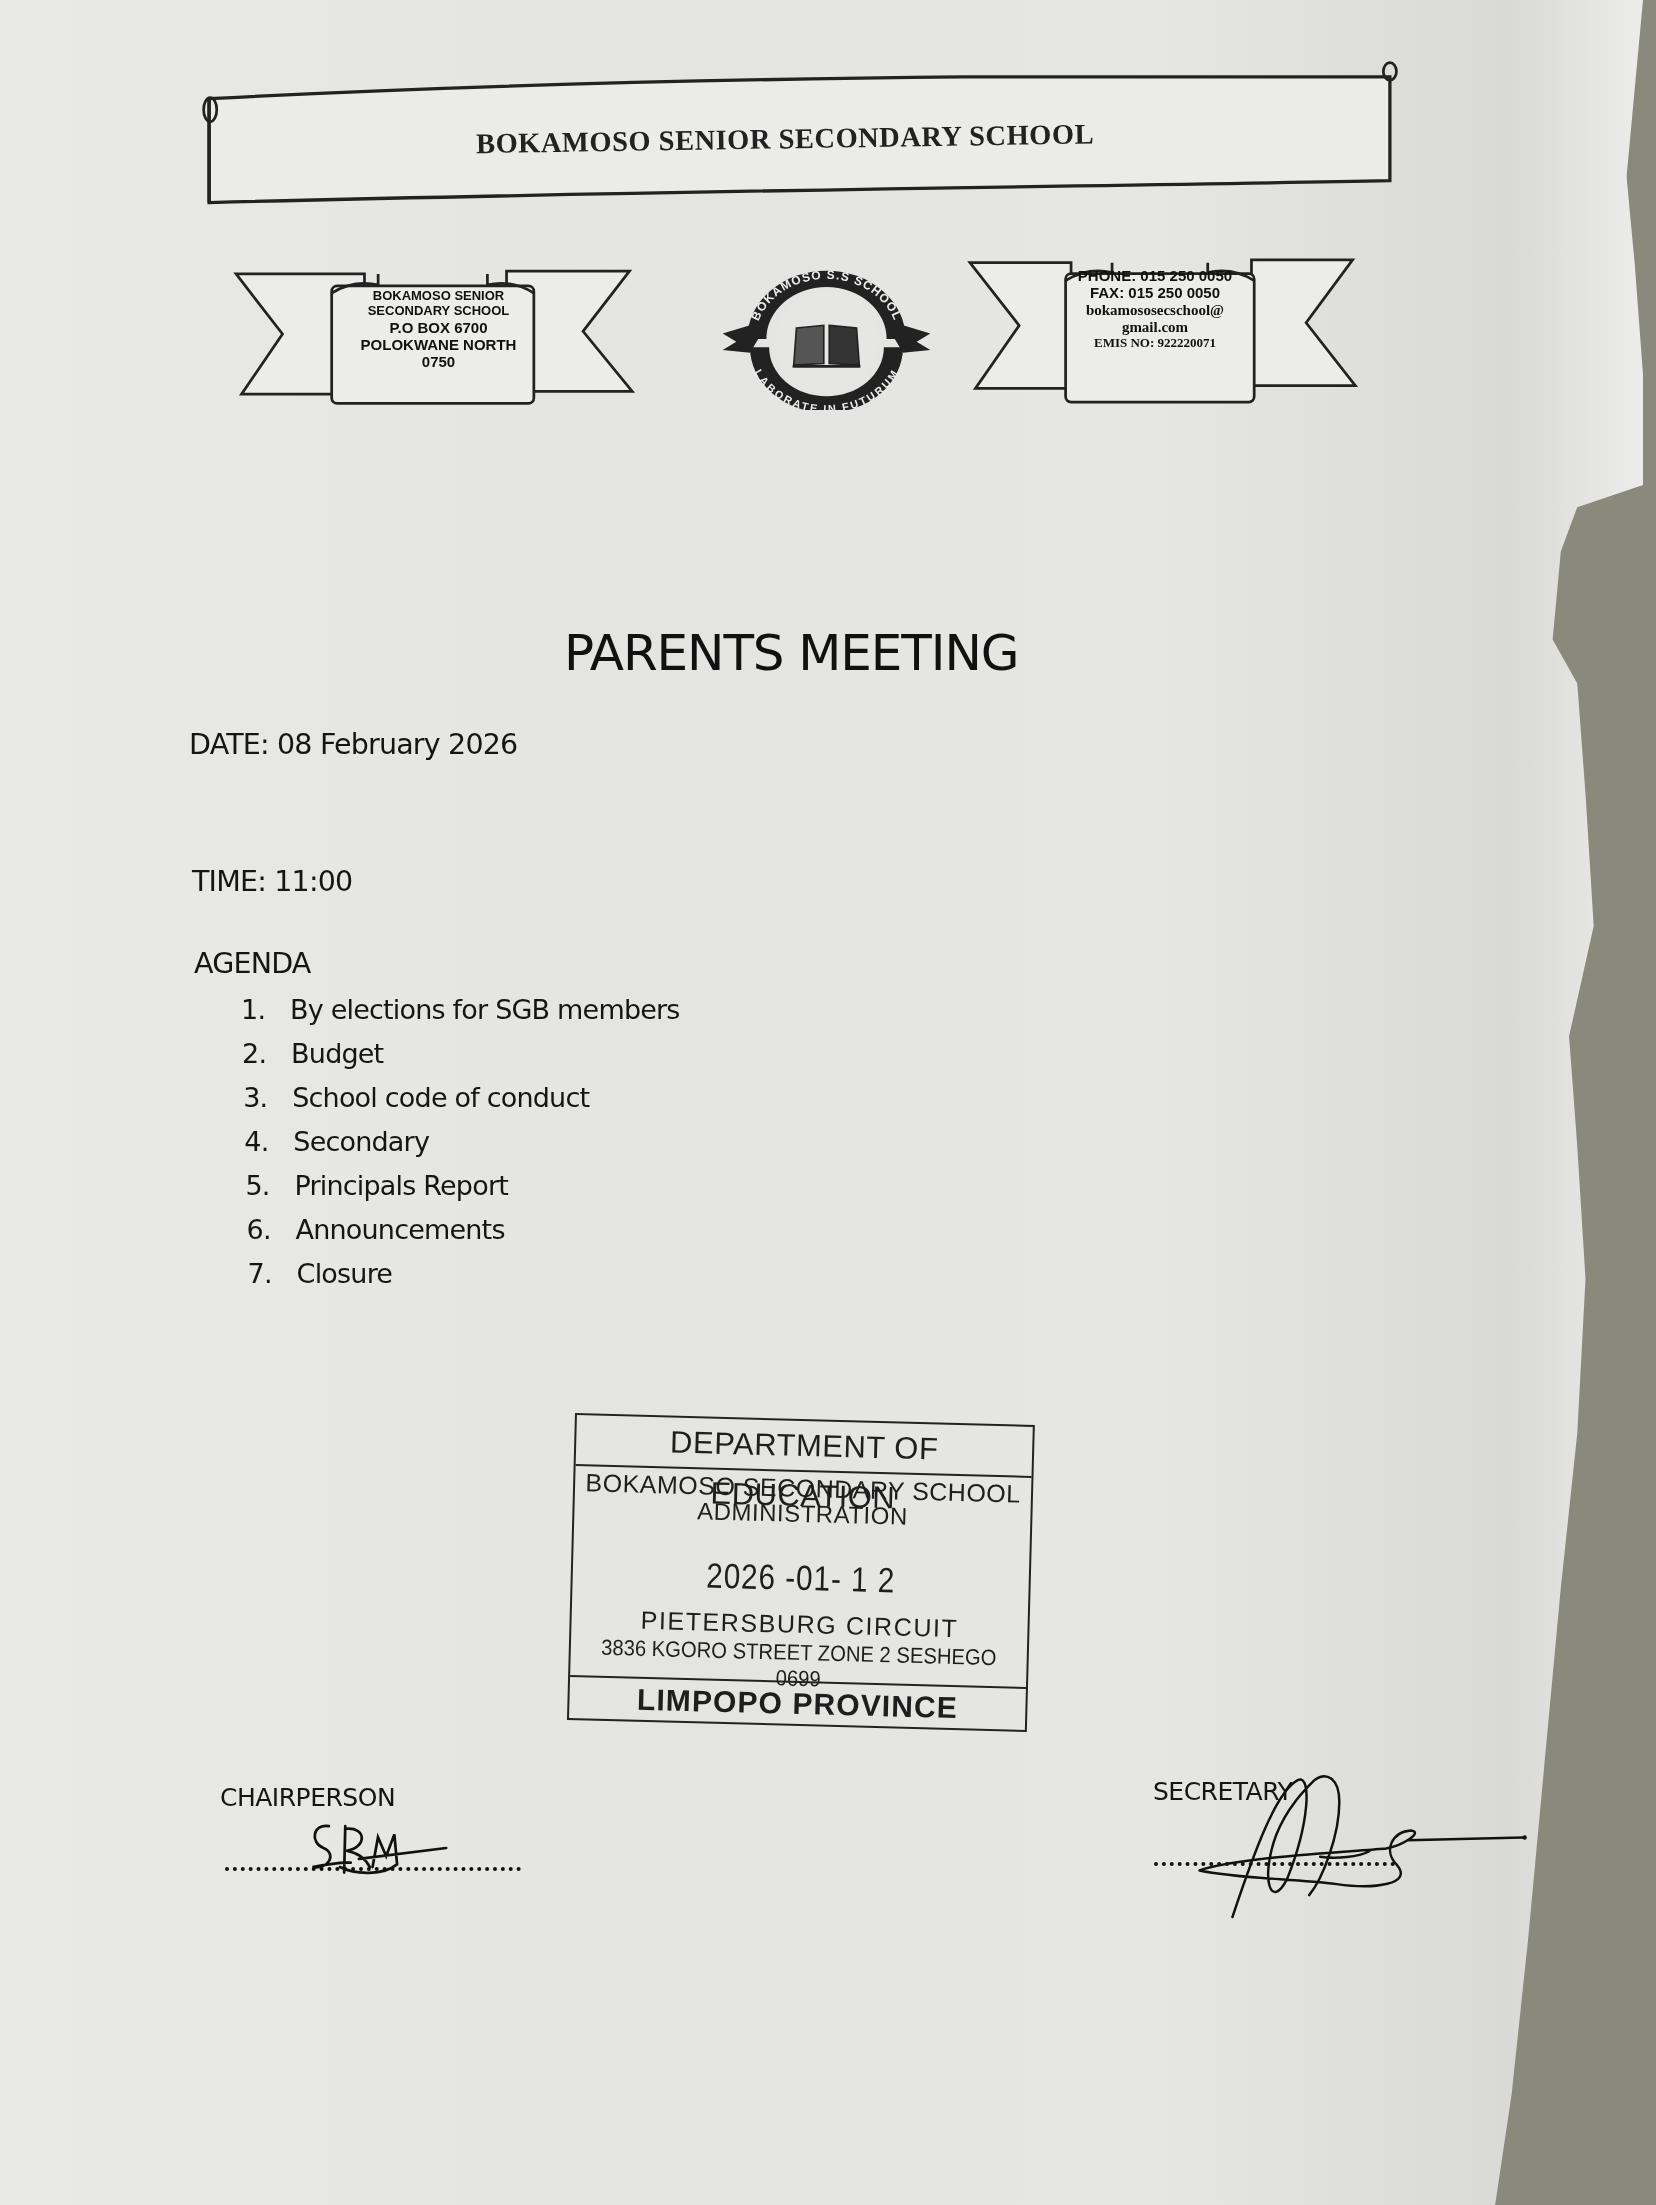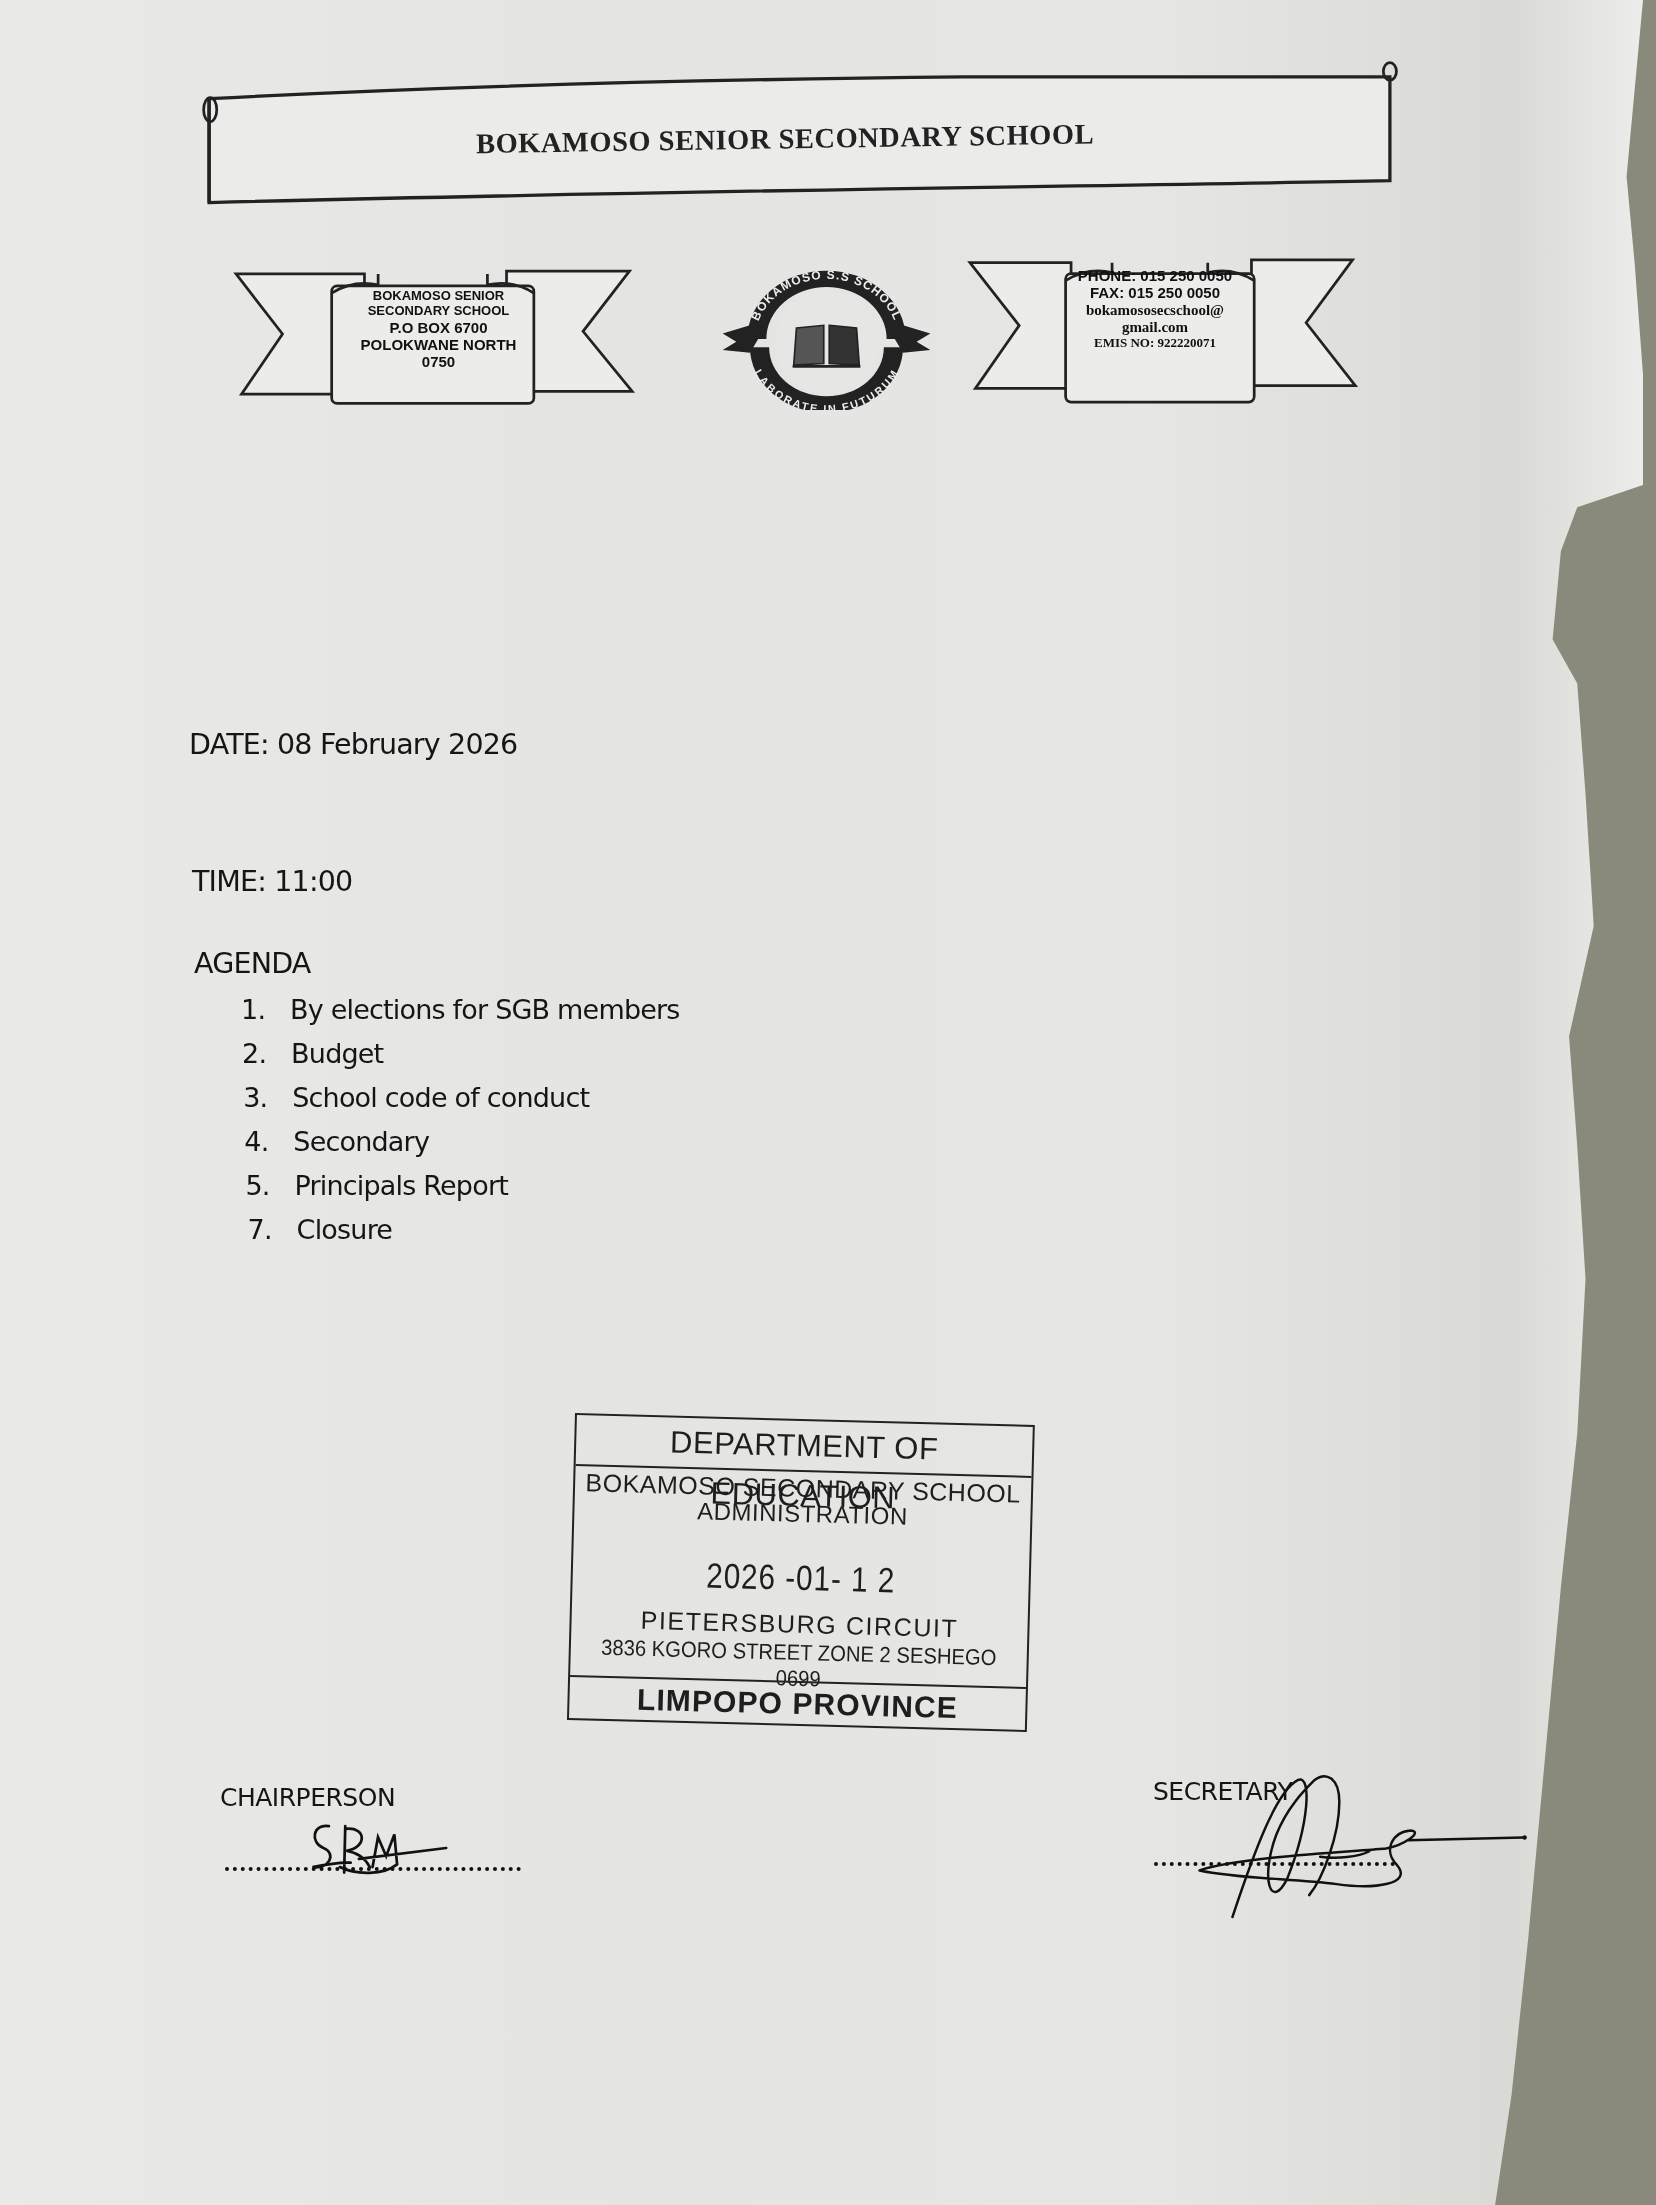--- a/index.html
+++ b/index.html
@@ -143,30 +143,32 @@
     <path d="M180 58 q 40 -25 85 -15 l 0 -18 M525 58 q -40 -25 -85 -15 l 0 -18" fill="none" stroke="#222" stroke-width="5"></path>
   </svg>
   <div class="ribbon-text ribbon-right-text">
     <div class="sc">PHONE: 015 250 0050</div>
     <div class="sc">FAX: 015 250  0050</div>
     <div>bokamososecschool@</div>
     <div>gmail.com</div>
     <div style="font-size:13px">EMIS NO: 922220071</div>
   </div>
 
+  <div class="doc-title">PARENTS MEETING</div>
   <div class="field f-date">DATE: 08 February 2026</div>
   <div class="field f-time">TIME:  11:00</div>
   <div class="field f-agenda">AGENDA</div>
 
   <div class="agenda-list">
     <div class="agenda-item" style="left:0"><span class="agenda-num">1.</span><span>By elections for SGB members</span></div>
     <div class="agenda-item" style="left:1.1px"><span class="agenda-num">2.</span><span>Budget</span></div>
     <div class="agenda-item" style="left:2.2px"><span class="agenda-num">3.</span><span>School code of conduct</span></div>
     <div class="agenda-item" style="left:3.3px"><span class="agenda-num">4.</span><span>Secondary</span></div>
     <div class="agenda-item" style="left:4.4px"><span class="agenda-num">5.</span><span>Principals Report</span></div>
+    <div class="agenda-item" style="left:5.5px"><span class="agenda-num">6.</span><span>Announcements</span></div>
     <div class="agenda-item" style="left:6.6px"><span class="agenda-num">7.</span><span>Closure</span></div>
   </div>
 
   <div class="stamp">
     <div class="row-top">DEPARTMENT OF EDUCATION</div>
     <div class="school">BOKAMOSO SECONDARY SCHOOL</div>
     <div class="admin">ADMINISTRATION</div>
     <div class="date">2026 -01- 1 2</div>
     <div class="circuit">PIETERSBURG CIRCUIT</div>
     <div class="addr">3836 KGORO STREET ZONE 2 SESHEGO 0699</div>

